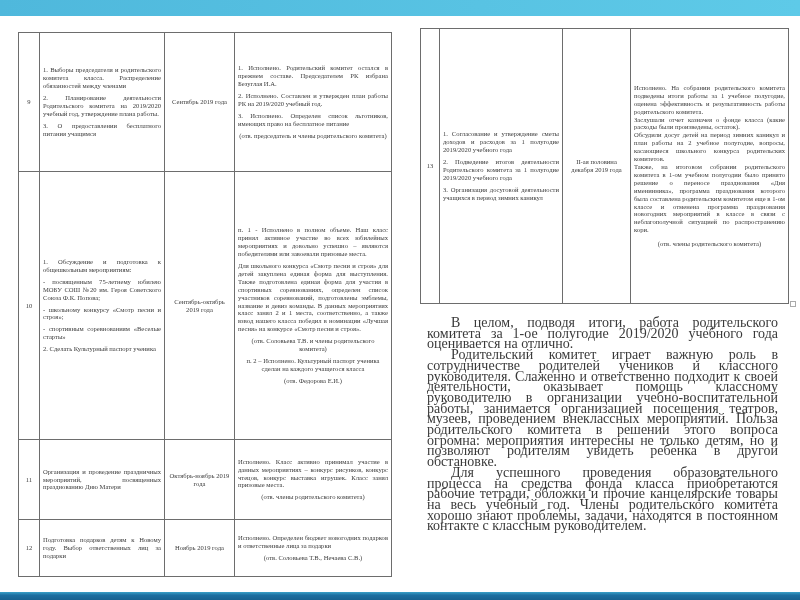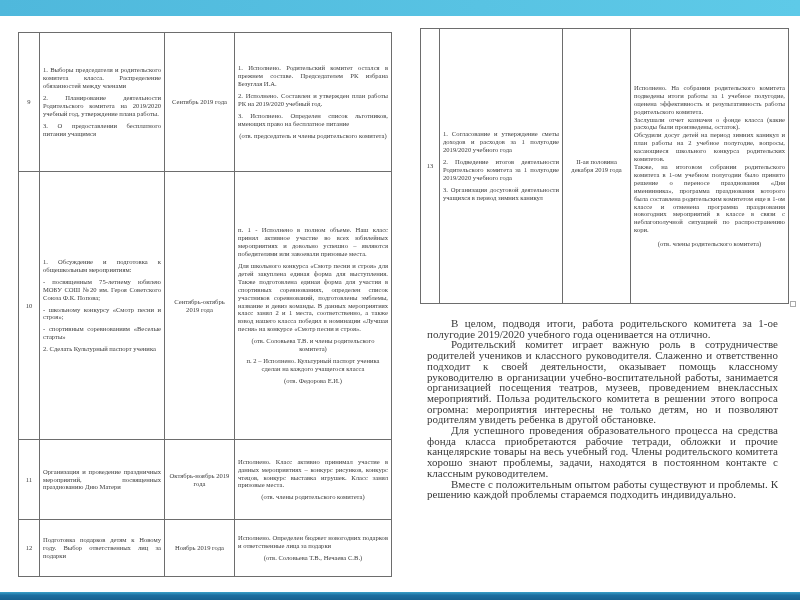--- a/index.html
+++ b/index.html
@@ -18,21 +18,21 @@
     table.doc td .p:last-child { margin-bottom:0; }
     table.doc td .c { text-align:center; }
     table.doc td .tight { margin:0; text-align:justify; }
     #left-table { left:18px; top:32px; width:373px; }
     #left-table col.c1 { width:21px; } #left-table col.c2 { width:125px; }
     #left-table col.c3 { width:70px; } #left-table col.c4 { width:157px; }
     #right-table { left:420px; top:28px; width:368px; }
     #right-table col.c1 { width:19px; } #right-table col.c2 { width:123px; }
     #right-table col.c3 { width:68px; } #right-table col.c4 { width:158px; }
     .table-handle { position:absolute; left:790px; top:301px; width:4px; height:4px; border:1px solid #aaa; background:#fff; }
-    .body-text { position:absolute; left:427px; top:318px; width:351px; font-size:11px; line-height:10.7px; color:#3a3a3a; }
+    .body-text { position:absolute; left:427px; top:318px; width:351px; font-size:14px; line-height:10.7px; color:#3a3a3a; }
     .body-text p { margin:0; text-indent:24px; text-align:justify; }
   </style>
 </head>
 <body>
 
 <div class="top-bar"></div>
 
 <table id="left-table" class="doc">
   <colgroup>
       <col class="c1">
@@ -124,16 +124,15 @@
       </td>
     </tr>
   </tbody>
 </table>
 <div class="table-handle"></div>
 
 <div class="body-text">
   <p>В целом, подводя итоги, работа родительского комитета за 1-ое полугодие 2019/2020 учебного года оценивается на отлично.</p>
   <p>Родительский комитет играет важную роль в сотрудничестве родителей учеников и классного руководителя. Слаженно и ответственно подходит к своей деятельности, оказывает помощь классному руководителю в организации учебно-воспитательной работы, занимается организацией посещения театров, музеев, проведением внеклассных мероприятий. Польза родительского комитета в решении этого вопроса огромна: мероприятия интересны не только детям, но и позволяют родителям увидеть ребенка в другой обстановке.</p>
   <p>Для успешного проведения образовательного процесса на средства фонда класса приобретаются рабочие тетради, обложки и прочие канцелярские товары на весь учебный год. Члены родительского комитета хорошо знают проблемы, задачи, находятся в постоянном контакте с классным руководителем.</p>
-  <p>Вместе с положительным опытом работы существуют и проблемы. К решению каждой проблемы стараемся подходить индивидуально.</p>
 </div>
 
 <div class="bottom-bar"></div>
 
 </body></html>

